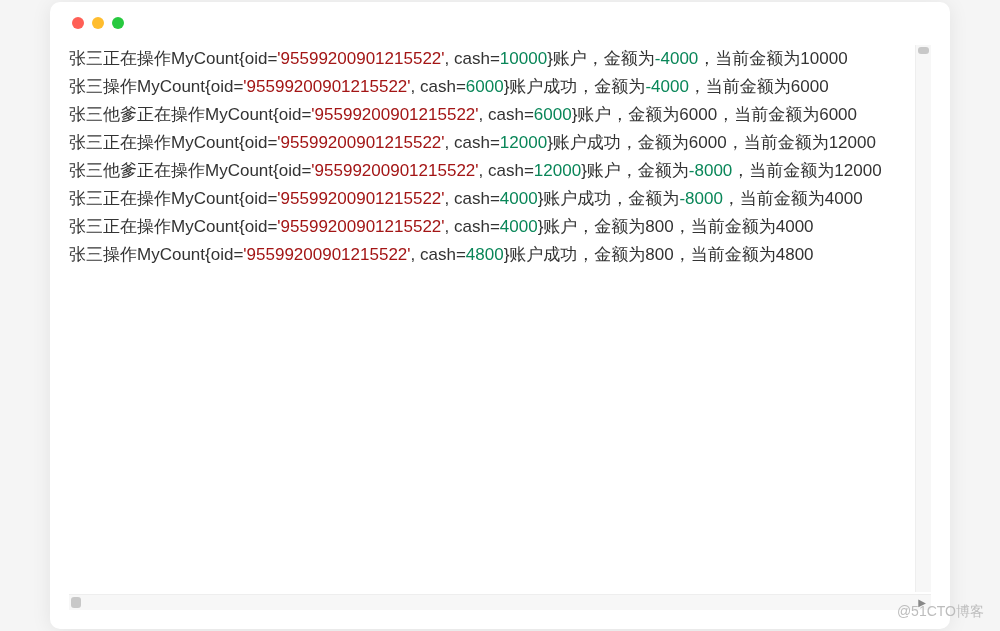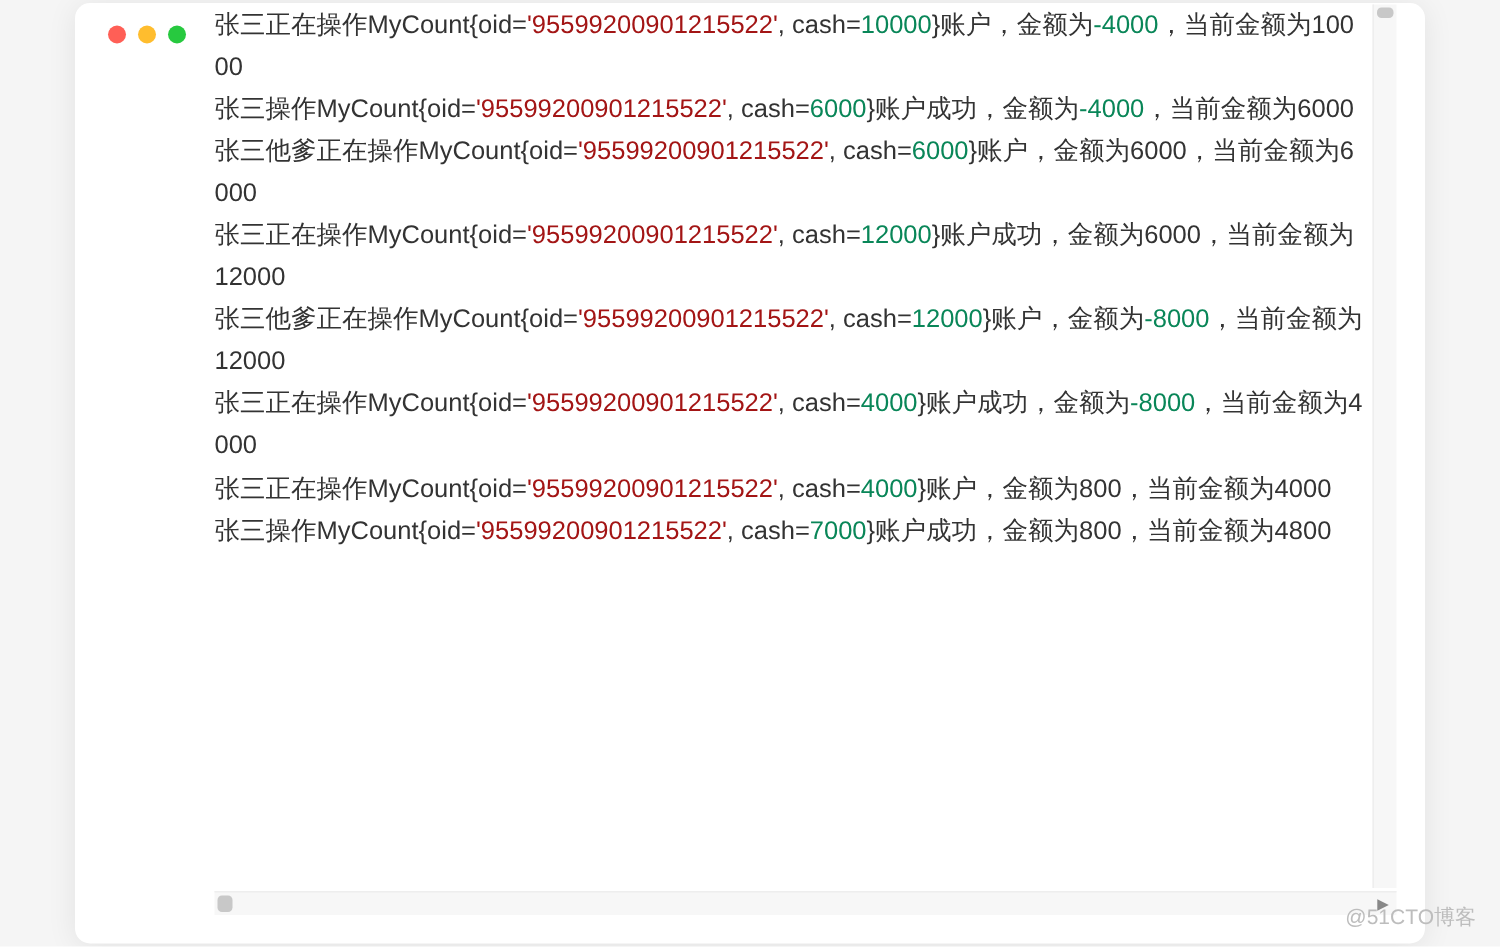--- a/index.html
+++ b/index.html
@@ -14,21 +14,21 @@
       justify-content: center;
     }
     .window {
       width: 900px;
       height: 627px;
       background: #ffffff;
       border-radius: 10px;
       box-shadow: 0 2px 20px rgba(0,0,0,0.08);
       overflow: hidden;
       display: flex;
-      flex-direction: row;
+      flex-direction: column;
     }
     .titlebar {
       height: 42px;
       display: flex;
       align-items: center;
       padding-left: 22px;
       gap: 8px;
       flex-shrink: 0;
     }
     .dot { width: 12px; height: 12px; border-radius: 50%; }
@@ -122,21 +122,21 @@
   </div>
   <div class="viewport">
     <div class="content" id="content">
         <span class="line"><span>张三正在操作MyCount{oid=</span><span class="oid">'95599200901215522'</span><span>, cash=</span><span class="num">10000</span><span>}账户，金额为</span><span class="num">-4000</span><span>，当前金额为10000</span></span>
         <span class="line"><span>张三操作MyCount{oid=</span><span class="oid">'95599200901215522'</span><span>, cash=</span><span class="num">6000</span><span>}账户成功，金额为</span><span class="num">-4000</span><span>，当前金额为6000</span></span>
         <span class="line"><span>张三他爹正在操作MyCount{oid=</span><span class="oid">'95599200901215522'</span><span>, cash=</span><span class="num">6000</span><span>}账户，金额为6000，当前金额为6000</span></span>
         <span class="line"><span>张三正在操作MyCount{oid=</span><span class="oid">'95599200901215522'</span><span>, cash=</span><span class="num">12000</span><span>}账户成功，金额为6000，当前金额为12000</span></span>
         <span class="line"><span>张三他爹正在操作MyCount{oid=</span><span class="oid">'95599200901215522'</span><span>, cash=</span><span class="num">12000</span><span>}账户，金额为</span><span class="num">-8000</span><span>，当前金额为12000</span></span>
         <span class="line"><span>张三正在操作MyCount{oid=</span><span class="oid">'95599200901215522'</span><span>, cash=</span><span class="num">4000</span><span>}账户成功，金额为</span><span class="num">-8000</span><span>，当前金额为4000</span></span>
         <span class="line"><span>张三正在操作MyCount{oid=</span><span class="oid">'95599200901215522'</span><span>, cash=</span><span class="num">4000</span><span>}账户，金额为800，当前金额为4000</span></span>
-        <span class="line"><span>张三操作MyCount{oid=</span><span class="oid">'95599200901215522'</span><span>, cash=</span><span class="num">7000</span><span>}账户成功，金额为800，当前金额为4800</span></span>
+        <span class="line"><span>张三操作MyCount{oid=</span><span class="oid">'95599200901215522'</span><span>, cash=</span><span class="num">4800</span><span>}账户成功，金额为800，当前金额为4800</span></span>
       </div>
     <div class="scrollbar-v">
       <div class="thumb"></div>
     </div>
     <div class="scrollbar-h">
       <div class="thumb"></div>
       <div class="arrow">▶</div>
     </div>
   </div>
 </div>

